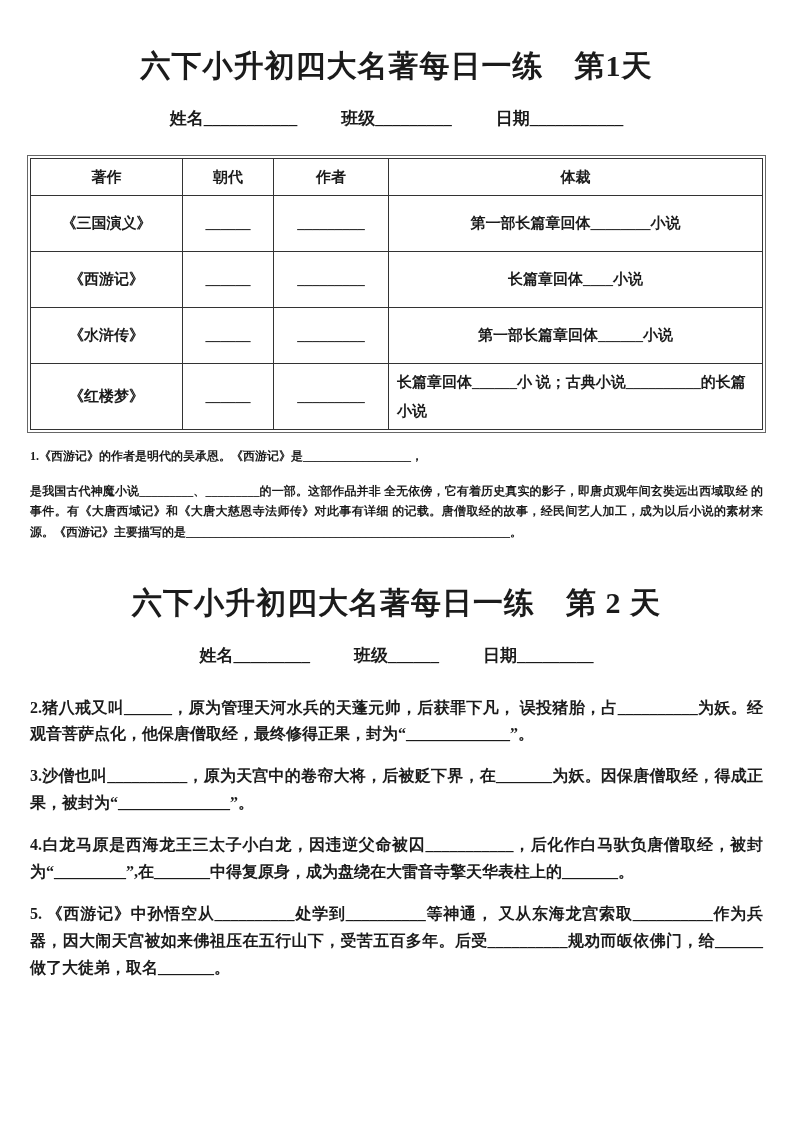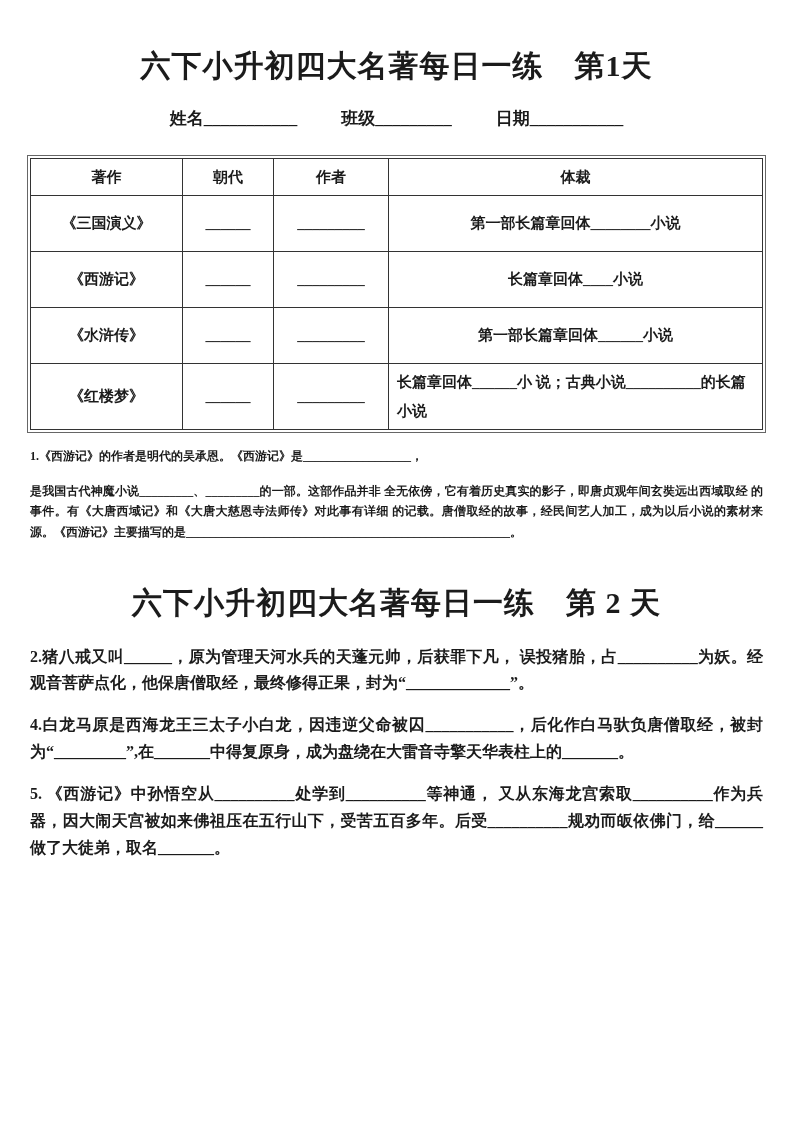--- a/index.html
+++ b/index.html
@@ -115,19 +115,31 @@
     </table>
 
 
     <div class="para first-line">1.《西游记》的作者是明代的吴承恩。《西游记》是__________________，</div>
     <div class="para">是我国古代神魔小说_________、_________的一部。这部作品并非 全无依傍，它有着历史真实的影子，即唐贞观年间玄奘远出西域取经 的事件。有《大唐西域记》和《大唐大慈恩寺法师传》对此事有详细 的记载。唐僧取经的故事，经民间艺人加工，成为以后小说的素材来 源。《西游记》主要描写的是______________________________________________________。</div>
   </div>
 
   <div class="day2">
     <h1 class="doc-title">六下小升初四大名著每日一练　第 2 天</h1>
 
+    <div class="fields-row">
+      <span class="field">
+        <span>姓名</span><span class="blank">_________</span>
+      </span>
+      <span class="field">
+        <span>班级</span><span class="blank">______</span>
+      </span>
+      <span class="field">
+        <span>日期</span><span class="blank">_________</span>
+      </span>
+    </div>
 
     <div class="question">2.猪八戒又叫______，原为管理天河水兵的天蓬元帅，后获罪下凡， 误投猪胎，占__________为妖。经观音菩萨点化，他保唐僧取经，最终修得正果，封为“_____________”。</div>
+    <div class="question">3.沙僧也叫__________，原为天宫中的卷帘大将，后被贬下界，在_______为妖。因保唐僧取经，得成正果，被封为“______________”。</div>
     <div class="question">4.白龙马原是西海龙王三太子小白龙，因违逆父命被囚___________，后化作白马驮负唐僧取经，被封为“_________”,在_______中得复原身，成为盘绕在大雷音寺擎天华表柱上的_______。</div>
     <div class="question">5. 《西游记》中孙悟空从__________处学到__________等神通， 又从东海龙宫索取__________作为兵器，因大闹天宫被如来佛祖压在五行山下，受苦五百多年。后受__________规劝而皈依佛门，给______做了大徒弟，取名_______。</div>
   </div>
 
 </div>
 
 </body></html>

